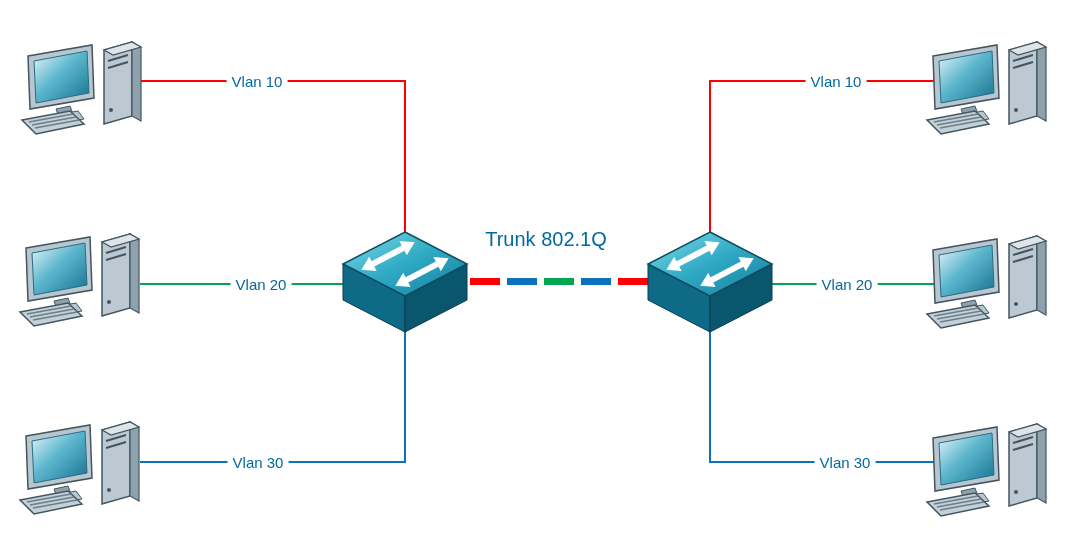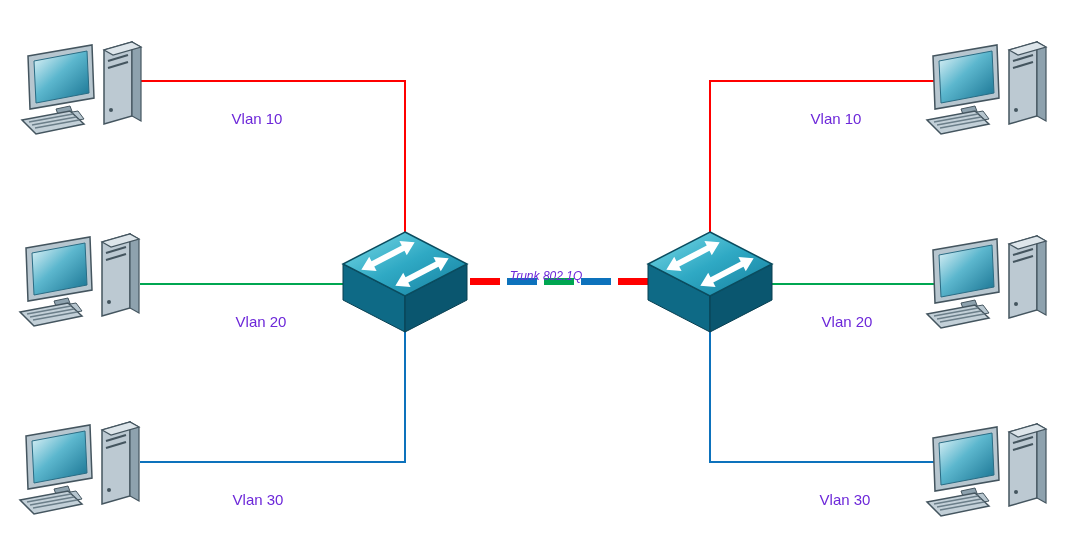--- a/index.html
+++ b/index.html
@@ -8,23 +8,23 @@
 
   .h-line { position:absolute; height:2px; }
   .v-line { position:absolute; width:2px; }
   .trunk-seg { position:absolute; height:7px; top:278px; }
 
   .node { position:absolute; display:block; }
 
   .label {
     position:absolute; transform:translate(-50%,-50%);
     background:#ffffff; padding:0 5px;
-    font-size:15px; color:#6d28d9; white-space:nowrap;margin-top:37px;
+    font-size:15px; color:#0369a1; white-space:nowrap;
   }
-  .trunk-label { font-size:12px; background:transparent;font-style:italic; }
+  .trunk-label { font-size:20px; background:transparent; }
 </style>
 </head>
 <body>
 
 <svg width="0" height="0" style="position:absolute" aria-hidden="true">
   <defs>
     <linearGradient id="scr" x1="0" y1="0" x2="1" y2="1">
       <stop offset="0" stop-color="#eaf7fa"></stop>
       <stop offset="0.45" stop-color="#5cb7ce"></stop>
       <stop offset="1" stop-color="#16708f"></stop>

